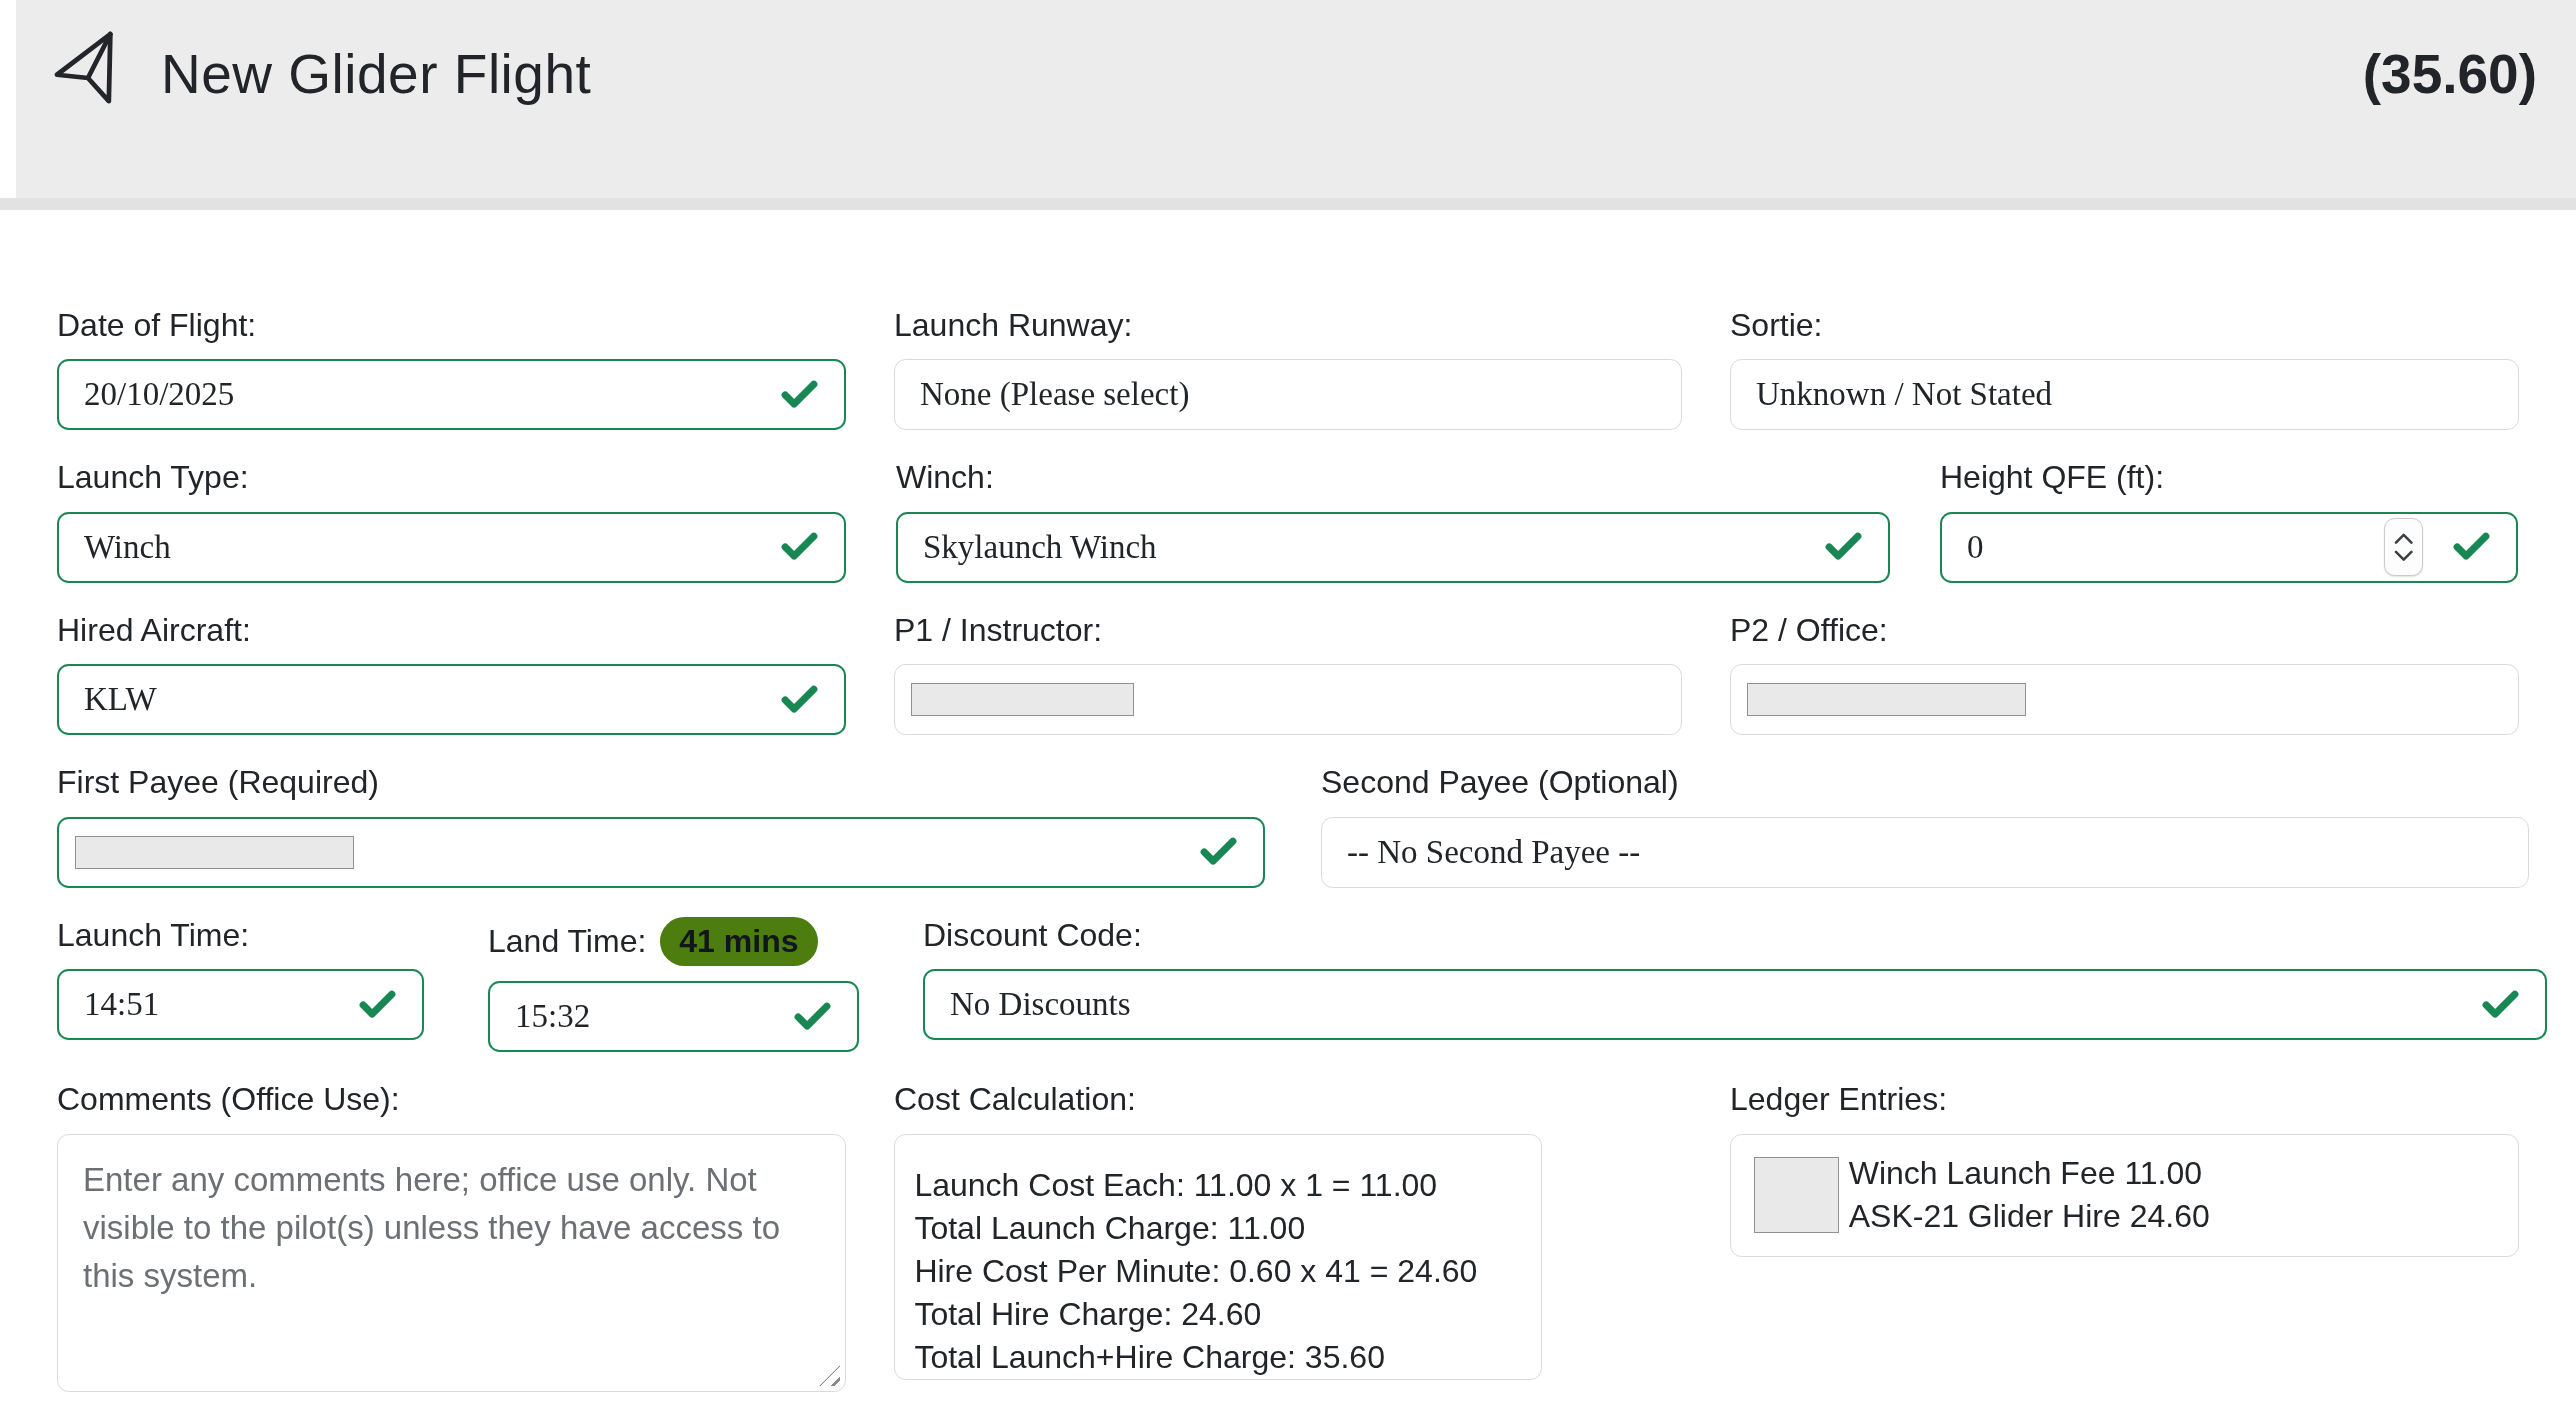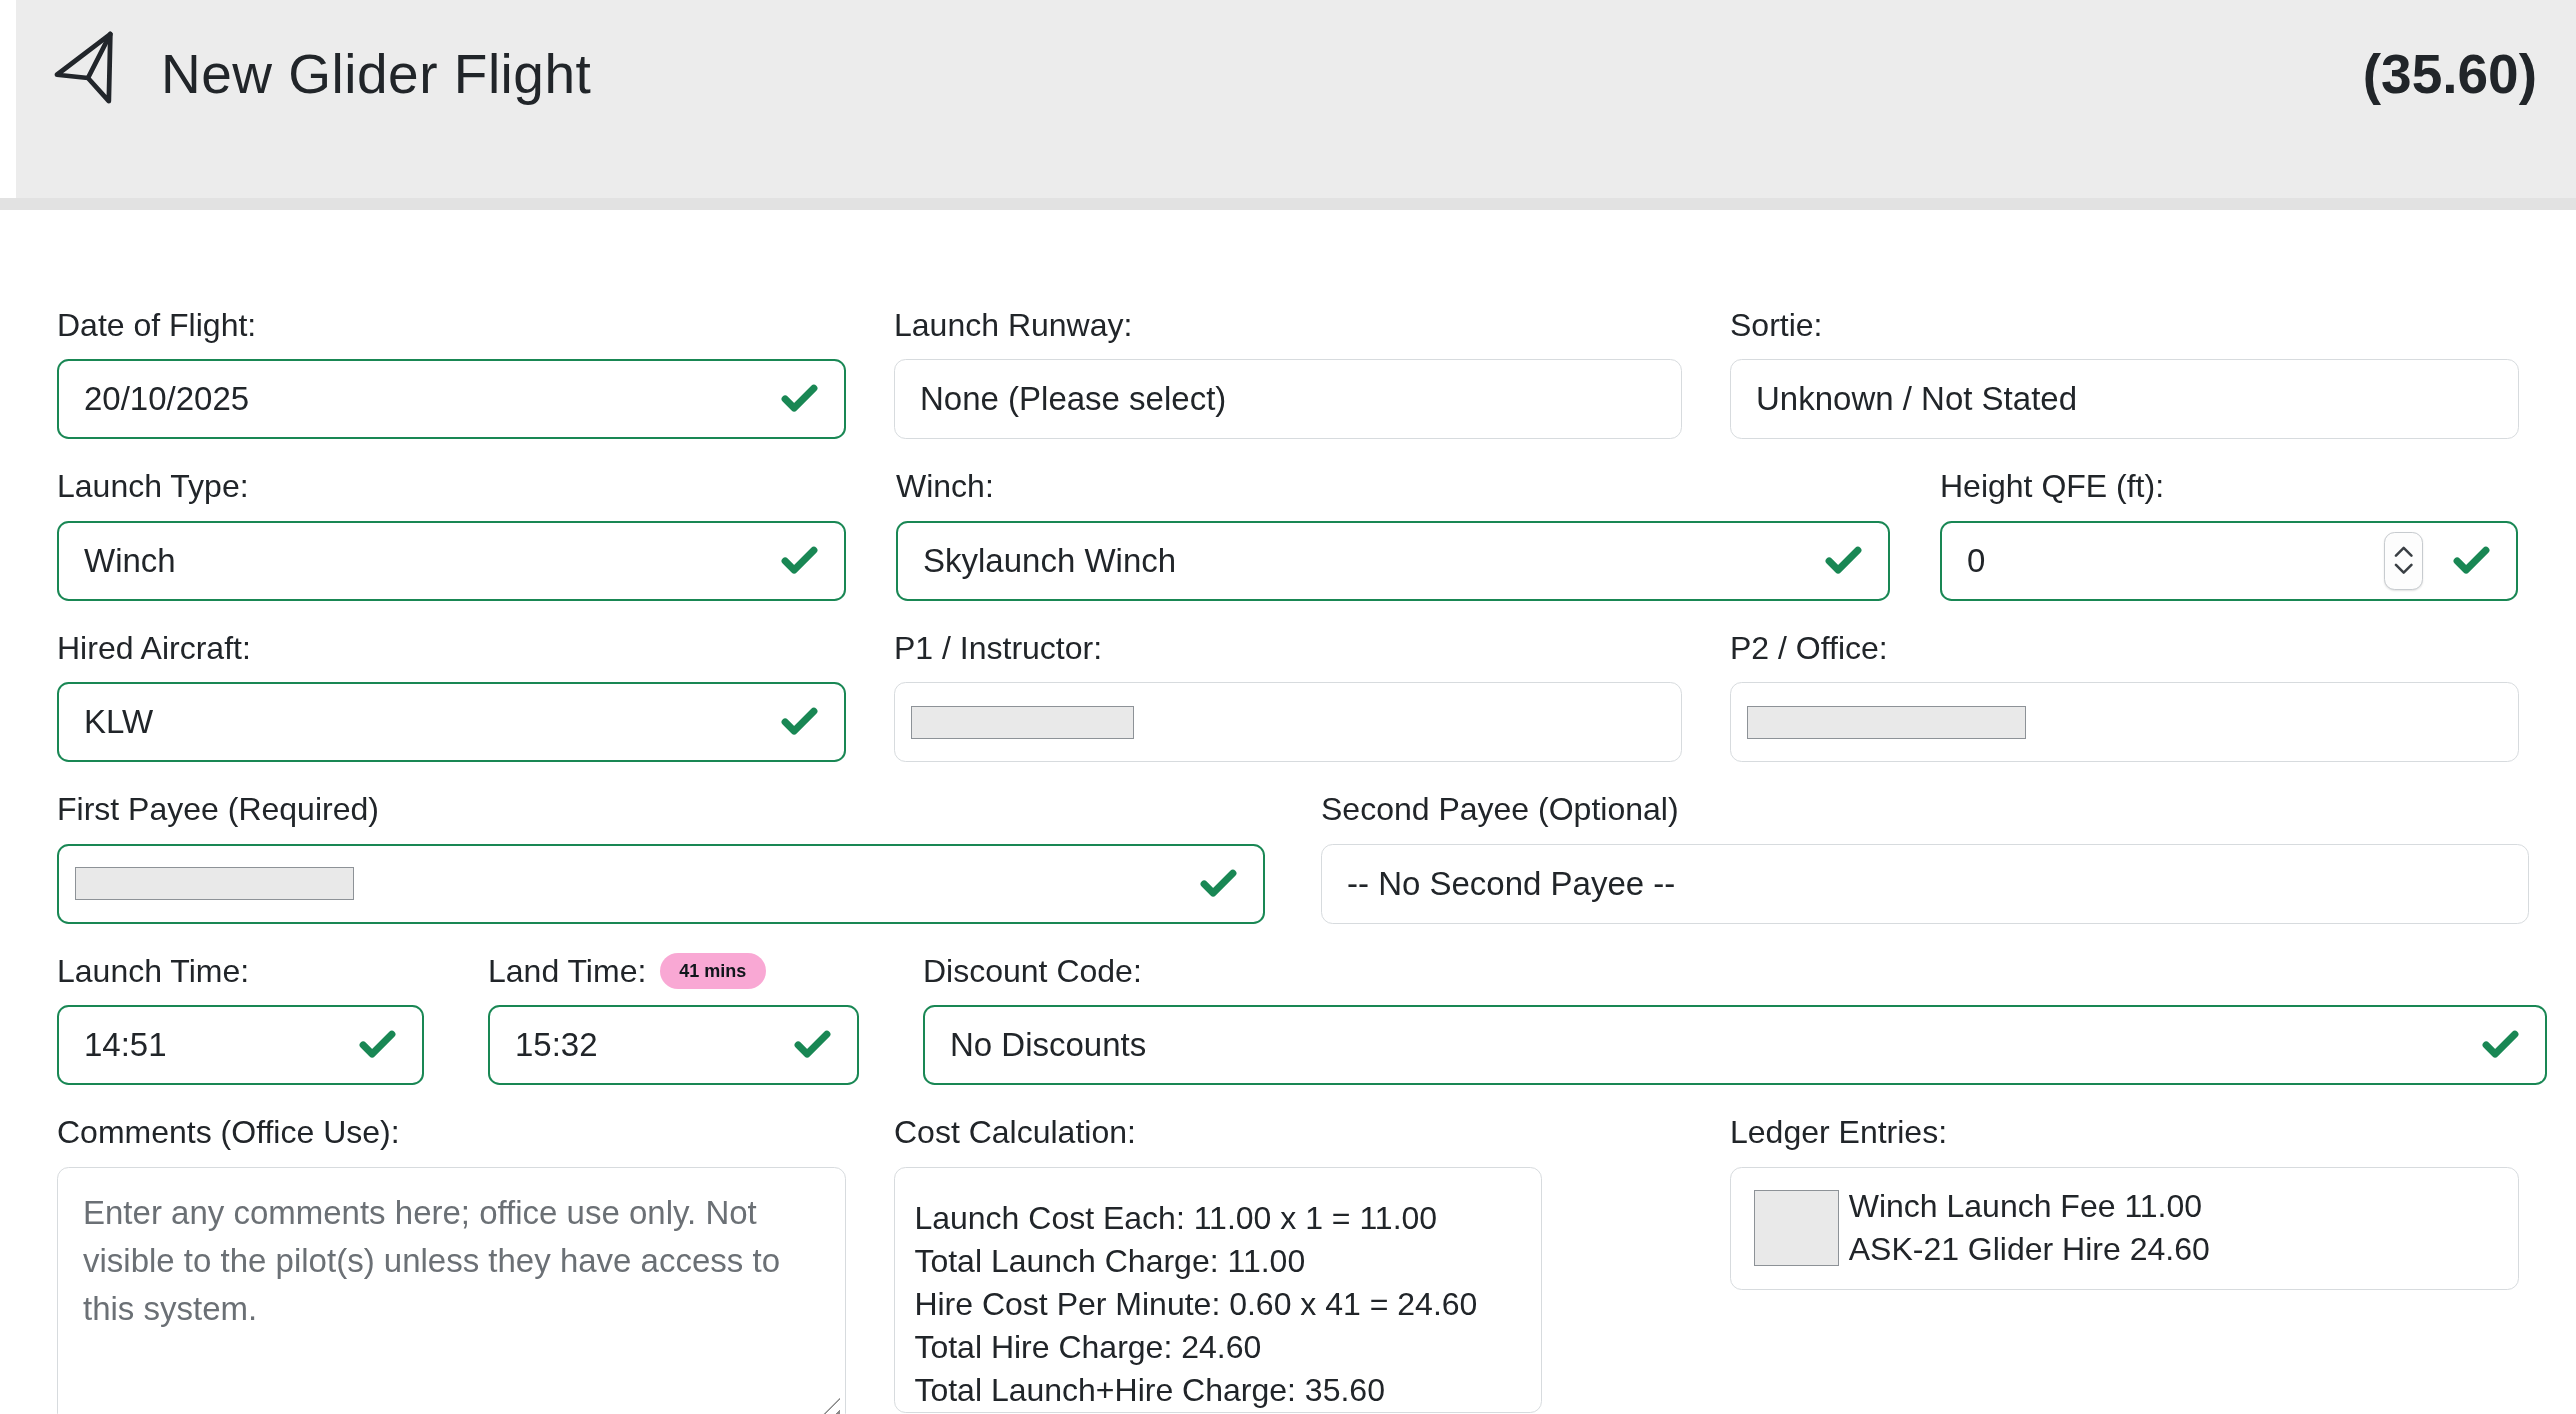--- a/index.html
+++ b/index.html
@@ -38,29 +38,30 @@
 
   .field-label {
     font-size: 32px;
     line-height: 37px;
     margin-bottom: 15.5px;
     display: flex;
     align-items: center;
     gap: 13.6px;
   }
   .field {
-    height: 80px;
+    height: 71px;
     border: 1.9px solid #d7dbde;
     border-radius: 11.6px;
     background: #fff;
     display: flex;
     align-items: center;
     padding: 0 25px;
     font-size: 33px;
     position: relative;
+    font-family: Liberation Serif, serif;
   }
   .field.valid { border: 2.9px solid #198754; }
   .check {
     position: absolute;
     right: 23px; top: 50%;
     transform: translateY(-50%);
     width: 43px; height: 43px;
   }
   
   .spinner {
@@ -82,23 +83,23 @@
   .redact {
     background: #e9e9e9;
     border: 1.9px solid #8d9297;
   }
   .redact-inline { width: 223px; height: 33px; }
   .redact-wide { width: 279px; height: 33px; }
   .redact-ledger { width: 85px; height: 76px; flex: 0 0 auto; margin-right: 9.7px; }
 
   
   .badge {
-    background: #f9a8d4;
+    background: #4d7c0f;
     color: #10161b;
-    font-size: 18px;
+    font-size: 32px;
     font-weight: 700;
     padding: 8.7px 19.4px;
     border-radius: 27px;
     line-height: 1;
   }
 
   
   .panel {
     border: 1.9px solid #d7dbde;
     border-radius: 11.6px;

